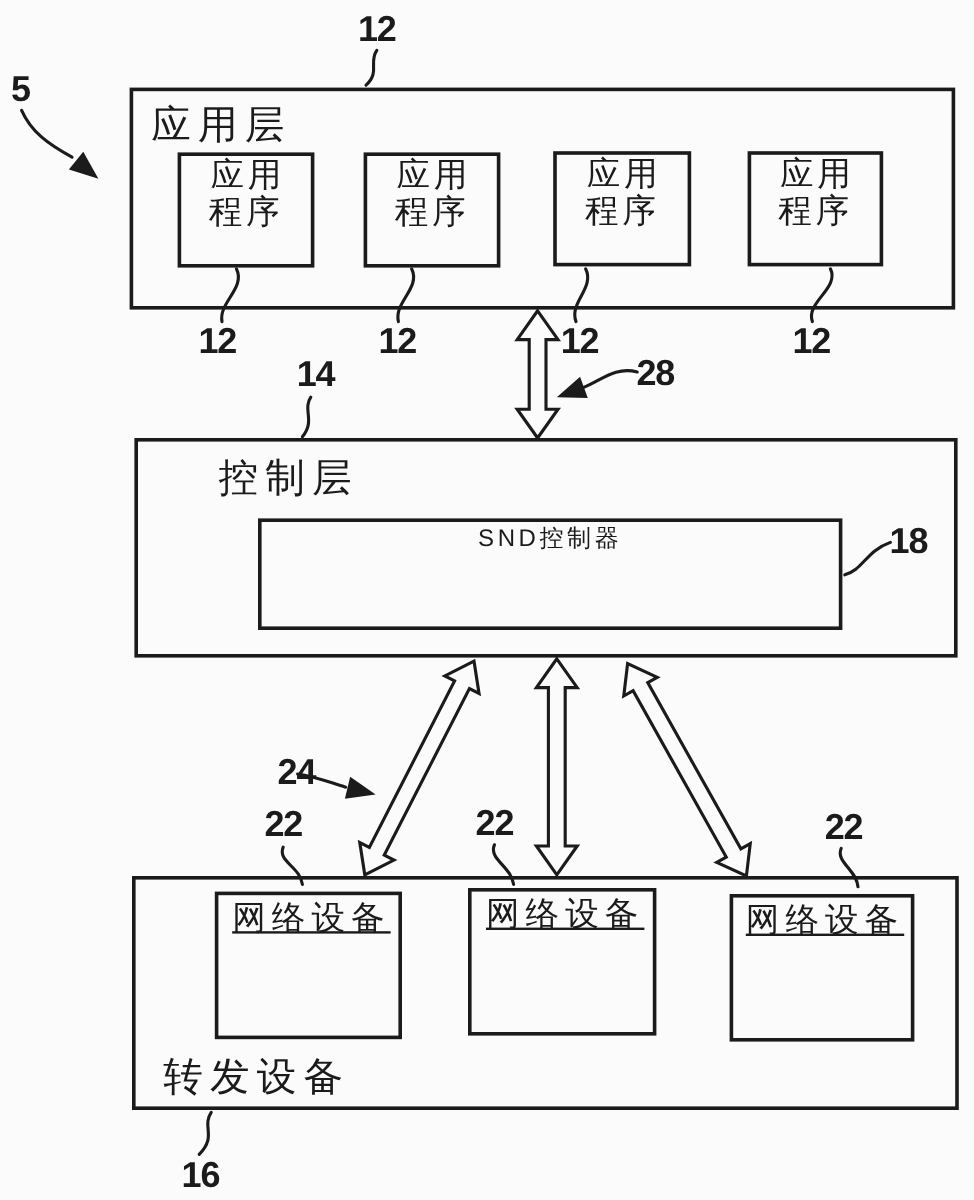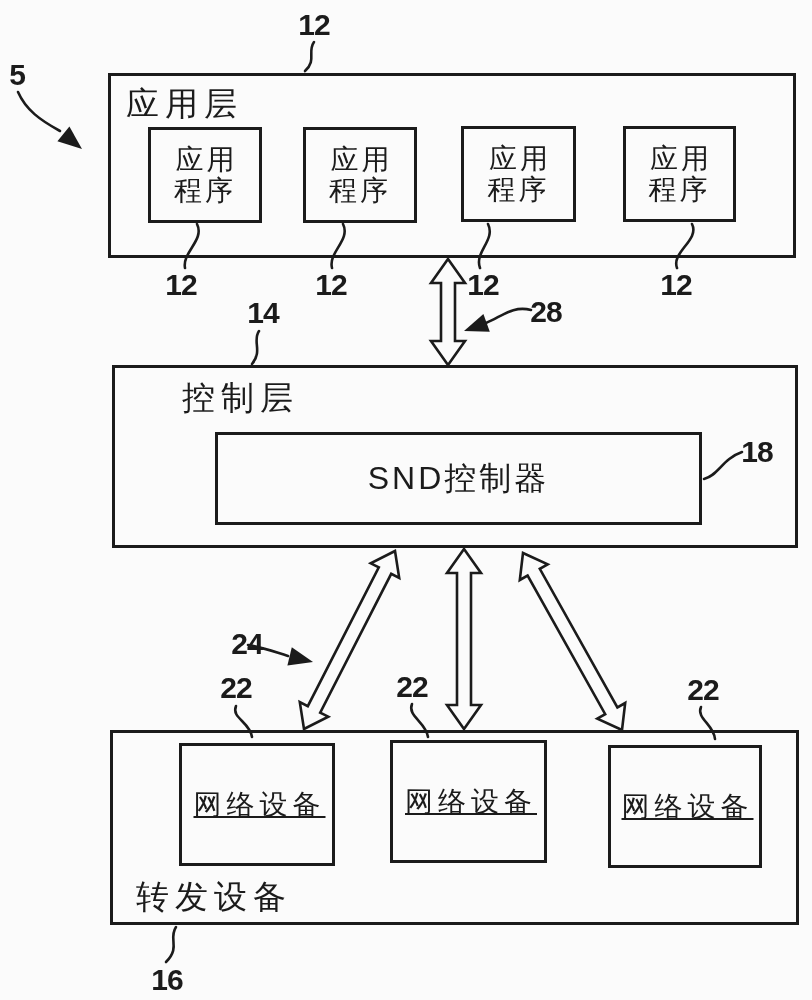--- a/index.html
+++ b/index.html
@@ -11,21 +11,21 @@
     color:#1b1b1b;
     overflow:hidden;
   }
   .box{
     position:absolute;
     border:3px solid #1b1b1b;
     box-sizing:border-box;
     background:transparent;
   }
   .cellbox{
-    display:flex;align-items:center;justify-content:center;
+    display:flex;justify-content:center;
     text-align:center;
   }
   .two-line{
     white-space:pre-line;
     font-size:28px;
     line-height:1.12;
     letter-spacing:3px;
     text-indent:3px;
   }
   .layer-lbl{
@@ -35,21 +35,21 @@
     white-space:nowrap;
   }
   .dev-lbl{
     font-size:28px;
     letter-spacing:5px;
     text-indent:5px;
     white-space:nowrap;
     text-decoration:underline;
   }
   .snd-lbl{
-    font-size:32px;
+    font-size:20px;
     letter-spacing:3px;
     white-space:nowrap;
   }
   .ref{
     position:absolute;
     transform:translate(-50%,-50%);
     font-size:30px;
     font-weight:bold;
     letter-spacing:-1px;
     white-space:nowrap;

